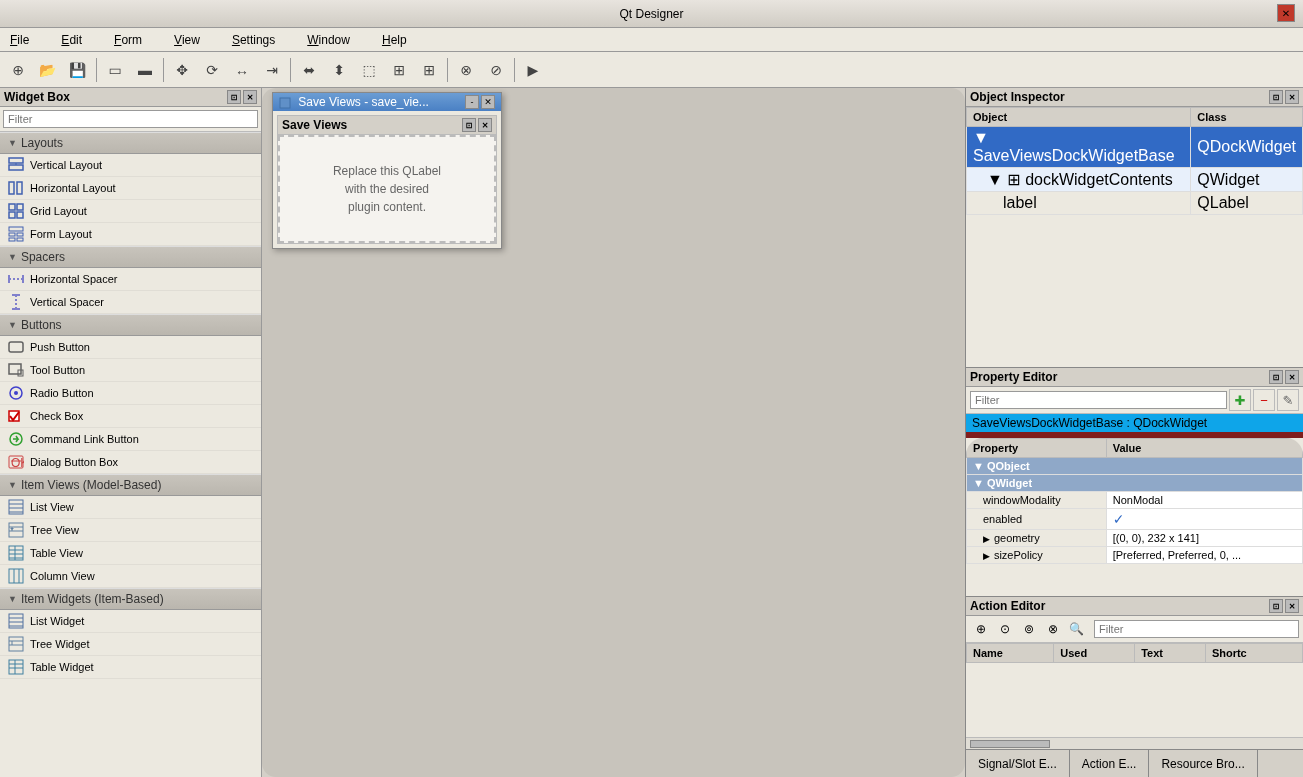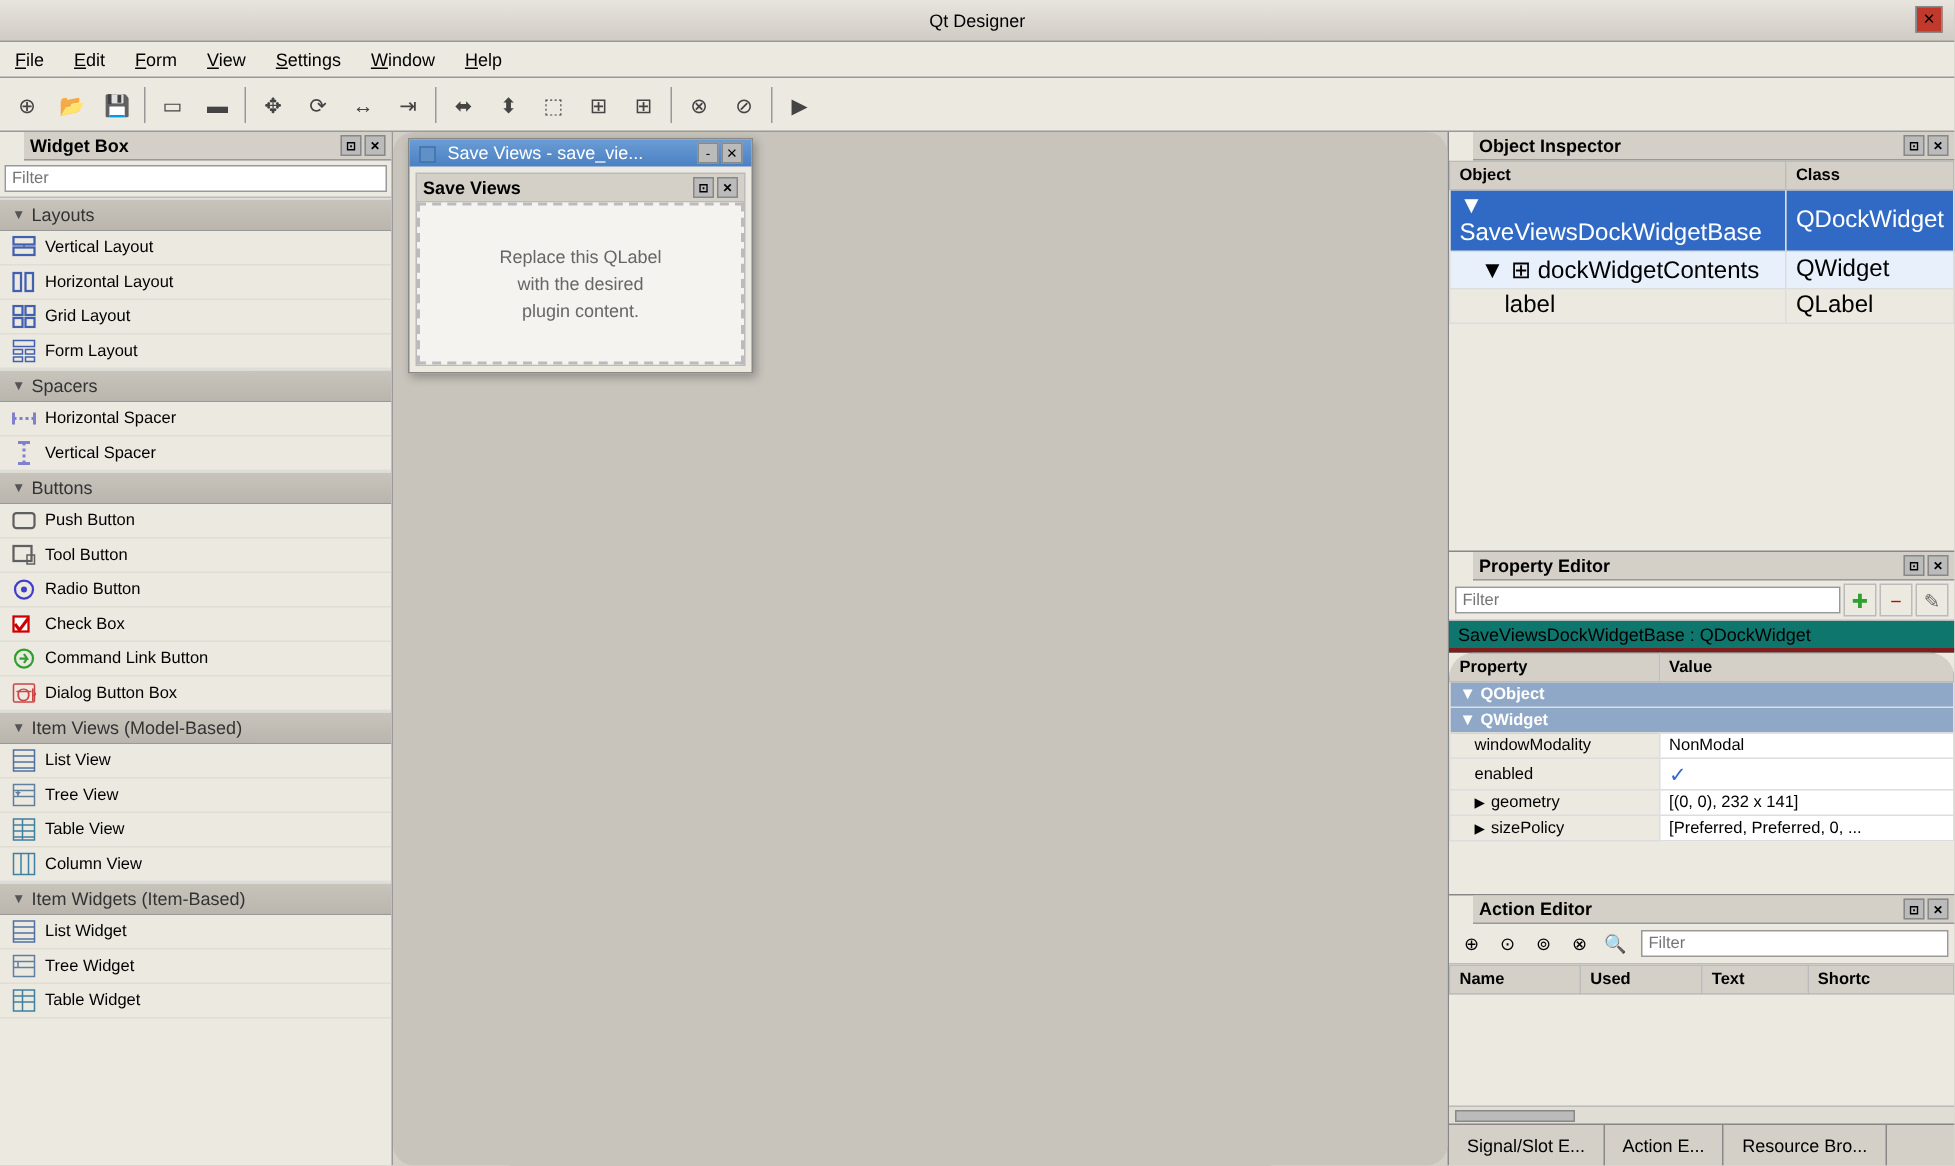--- a/index.html
+++ b/index.html
@@ -29,21 +29,21 @@
     }
 
     
     .menu-bar {
       background: #ece9e0;
       height: 24px;
       display: flex;
       align-items: center;
       border-bottom: 1px solid #999;
       padding: 0 4px;
-      gap: 8px;
+      gap: 20px;
     }
     .menu-item {
       padding: 2px 6px;
       cursor: pointer;
       color: #000;
     }
     .menu-item span { text-decoration: underline; }
 
     
     .toolbar {
@@ -83,21 +83,20 @@
     }
     .panel-header {
       background: #d4d0c8;
       border-bottom: 1px solid #999;
       padding: 2px 4px;
       display: flex;
       align-items: center;
       justify-content: space-between;
       font-size: 11px;
       font-weight: bold;
-      margin-left: 16px;
     }
     .panel-header-icons { display: flex; gap: 2px; }
     .panel-header-icon {
       width: 14px; height: 14px;
       background: #bbb;
       border: 1px solid #888;
       font-size: 8px;
       display: flex; align-items: center; justify-content: center;
       cursor: pointer;
     }
@@ -285,22 +284,22 @@
       width: 22px; height: 22px;
       border: 1px solid #bbb;
       background: #ece9e0;
       display: flex; align-items: center; justify-content: center;
       cursor: pointer;
       font-size: 13px;
     }
     .property-context {
       padding: 2px 6px;
       font-size: 11px;
-      background: #0f766e;
-      border-bottom: 3px solid #7f1d1d;
+      background: #0ea5e9;
+      border-bottom: 6px solid #7f1d1d;
     }
     .property-table {
       flex: 1;
       overflow-y: auto;
       border-radius: 17px;
     }
     .property-table table {
       width: 100%;
       border-collapse: collapse;
     }

